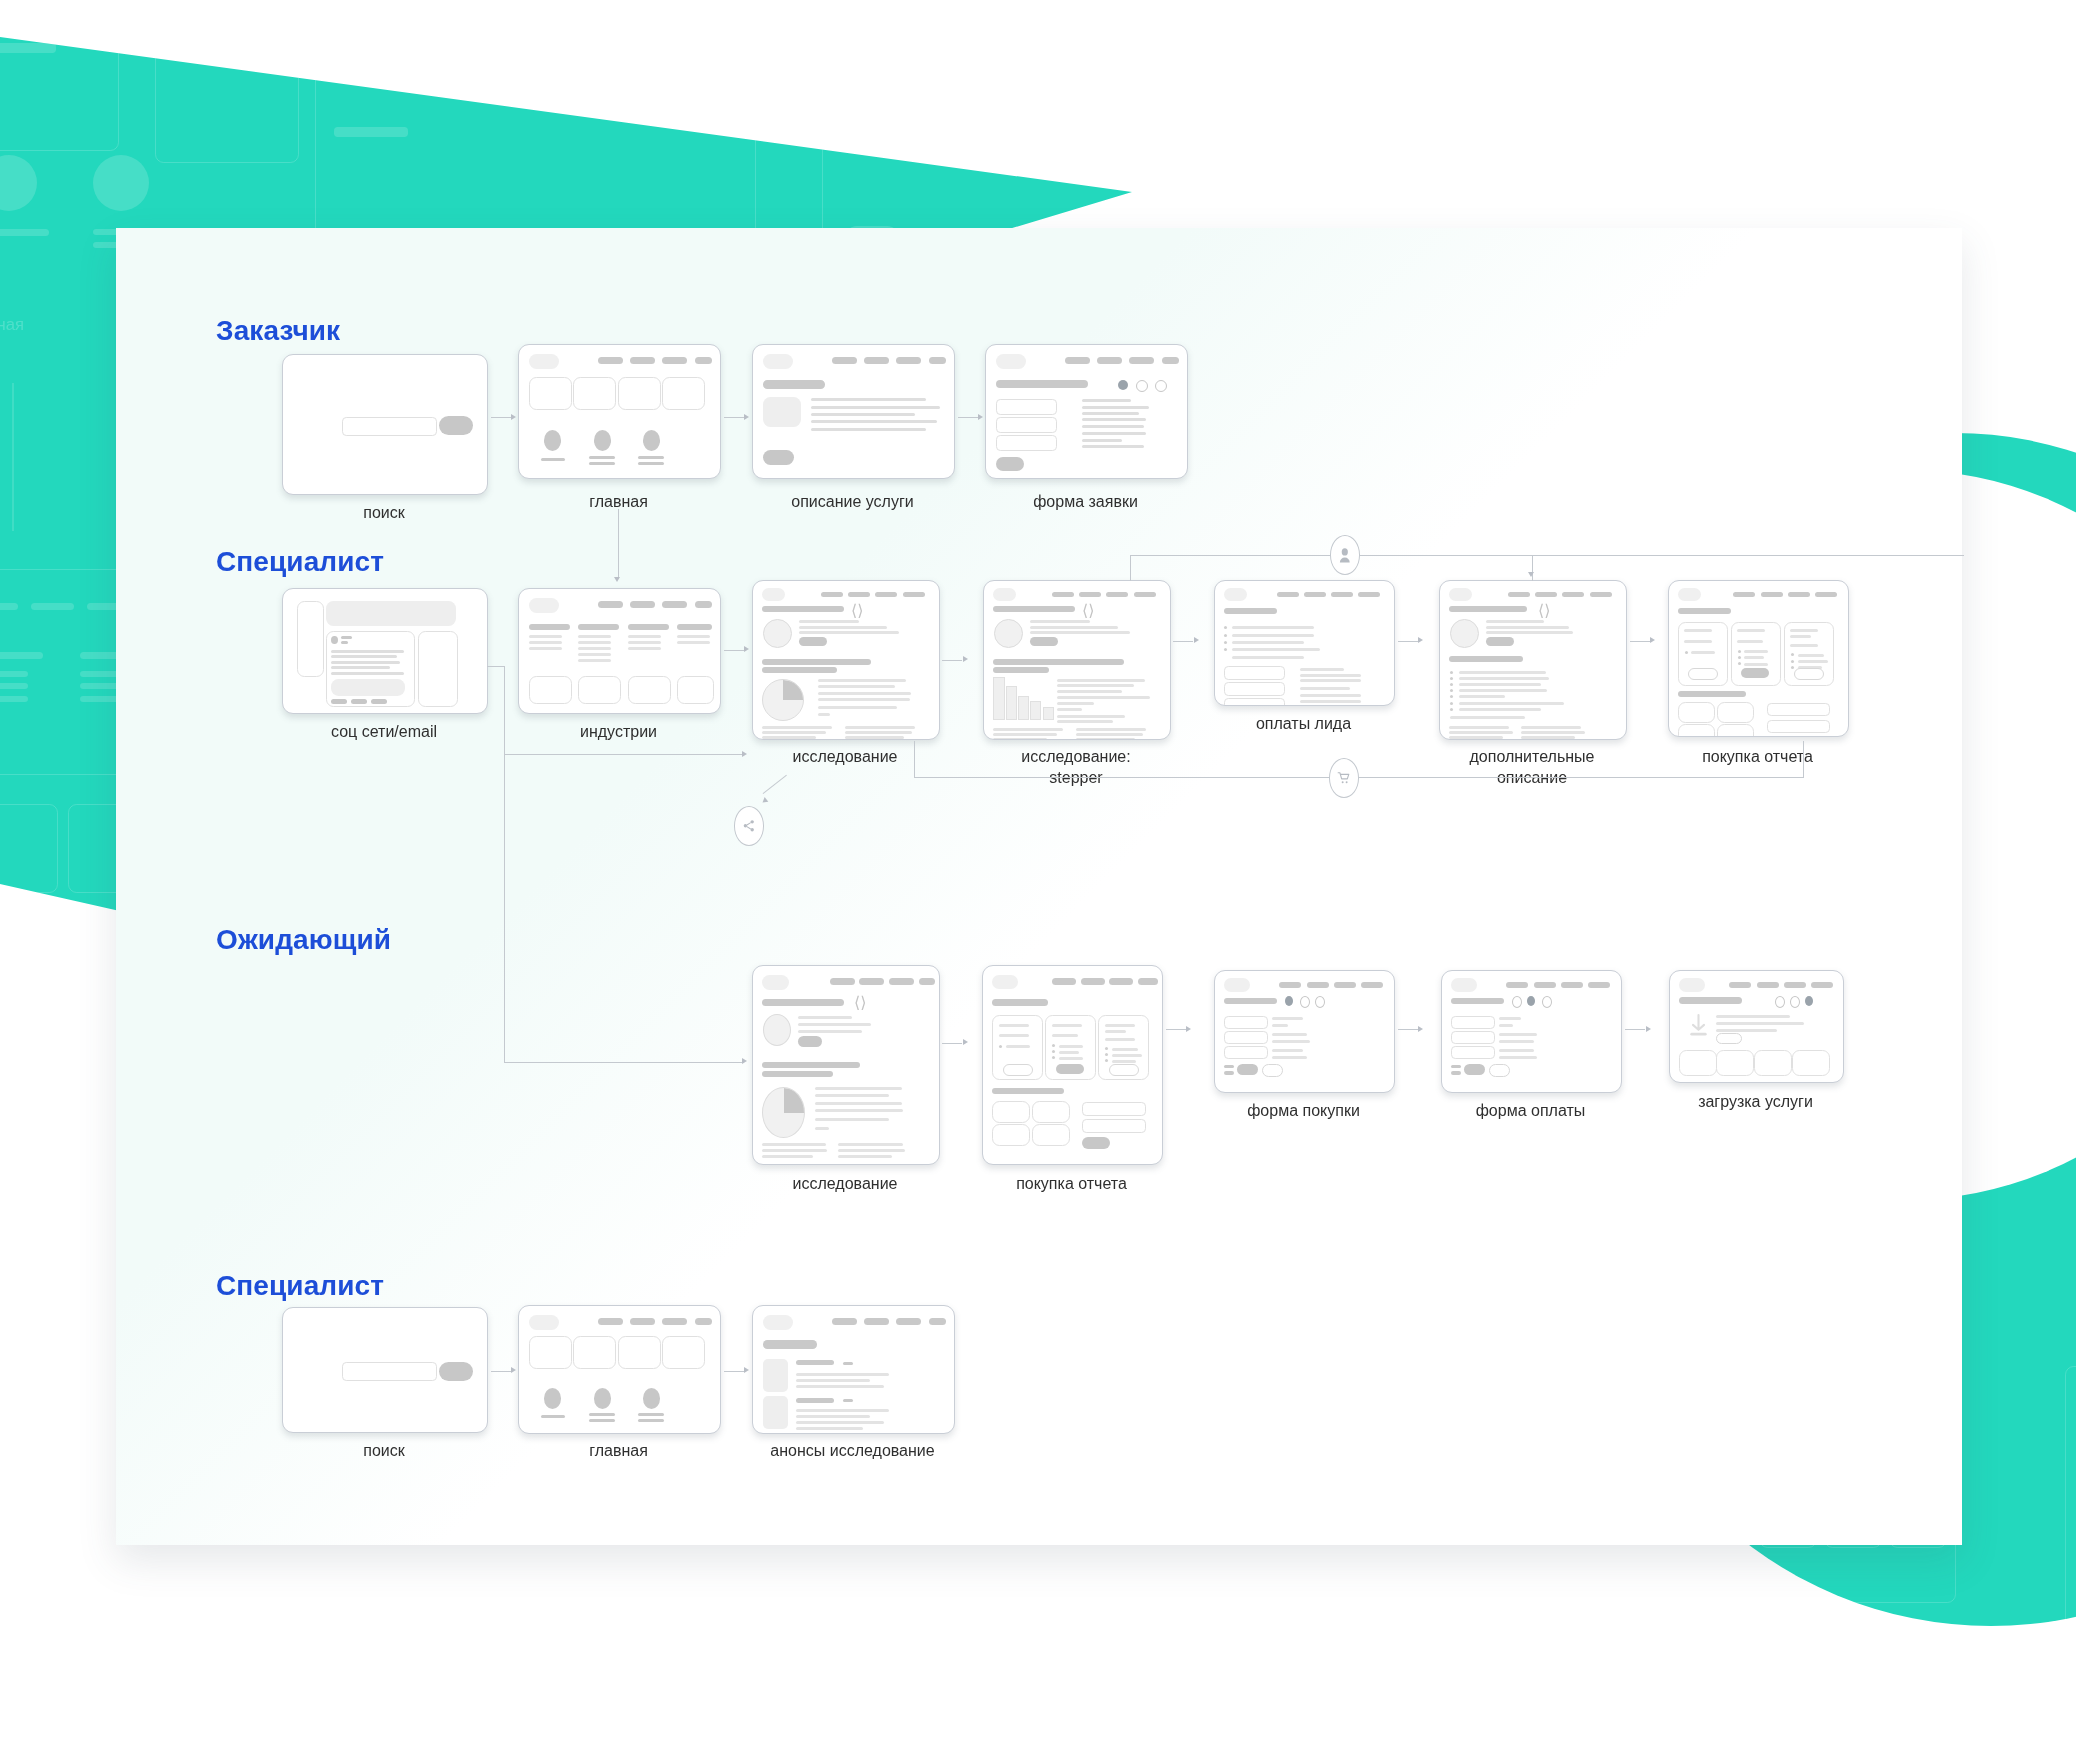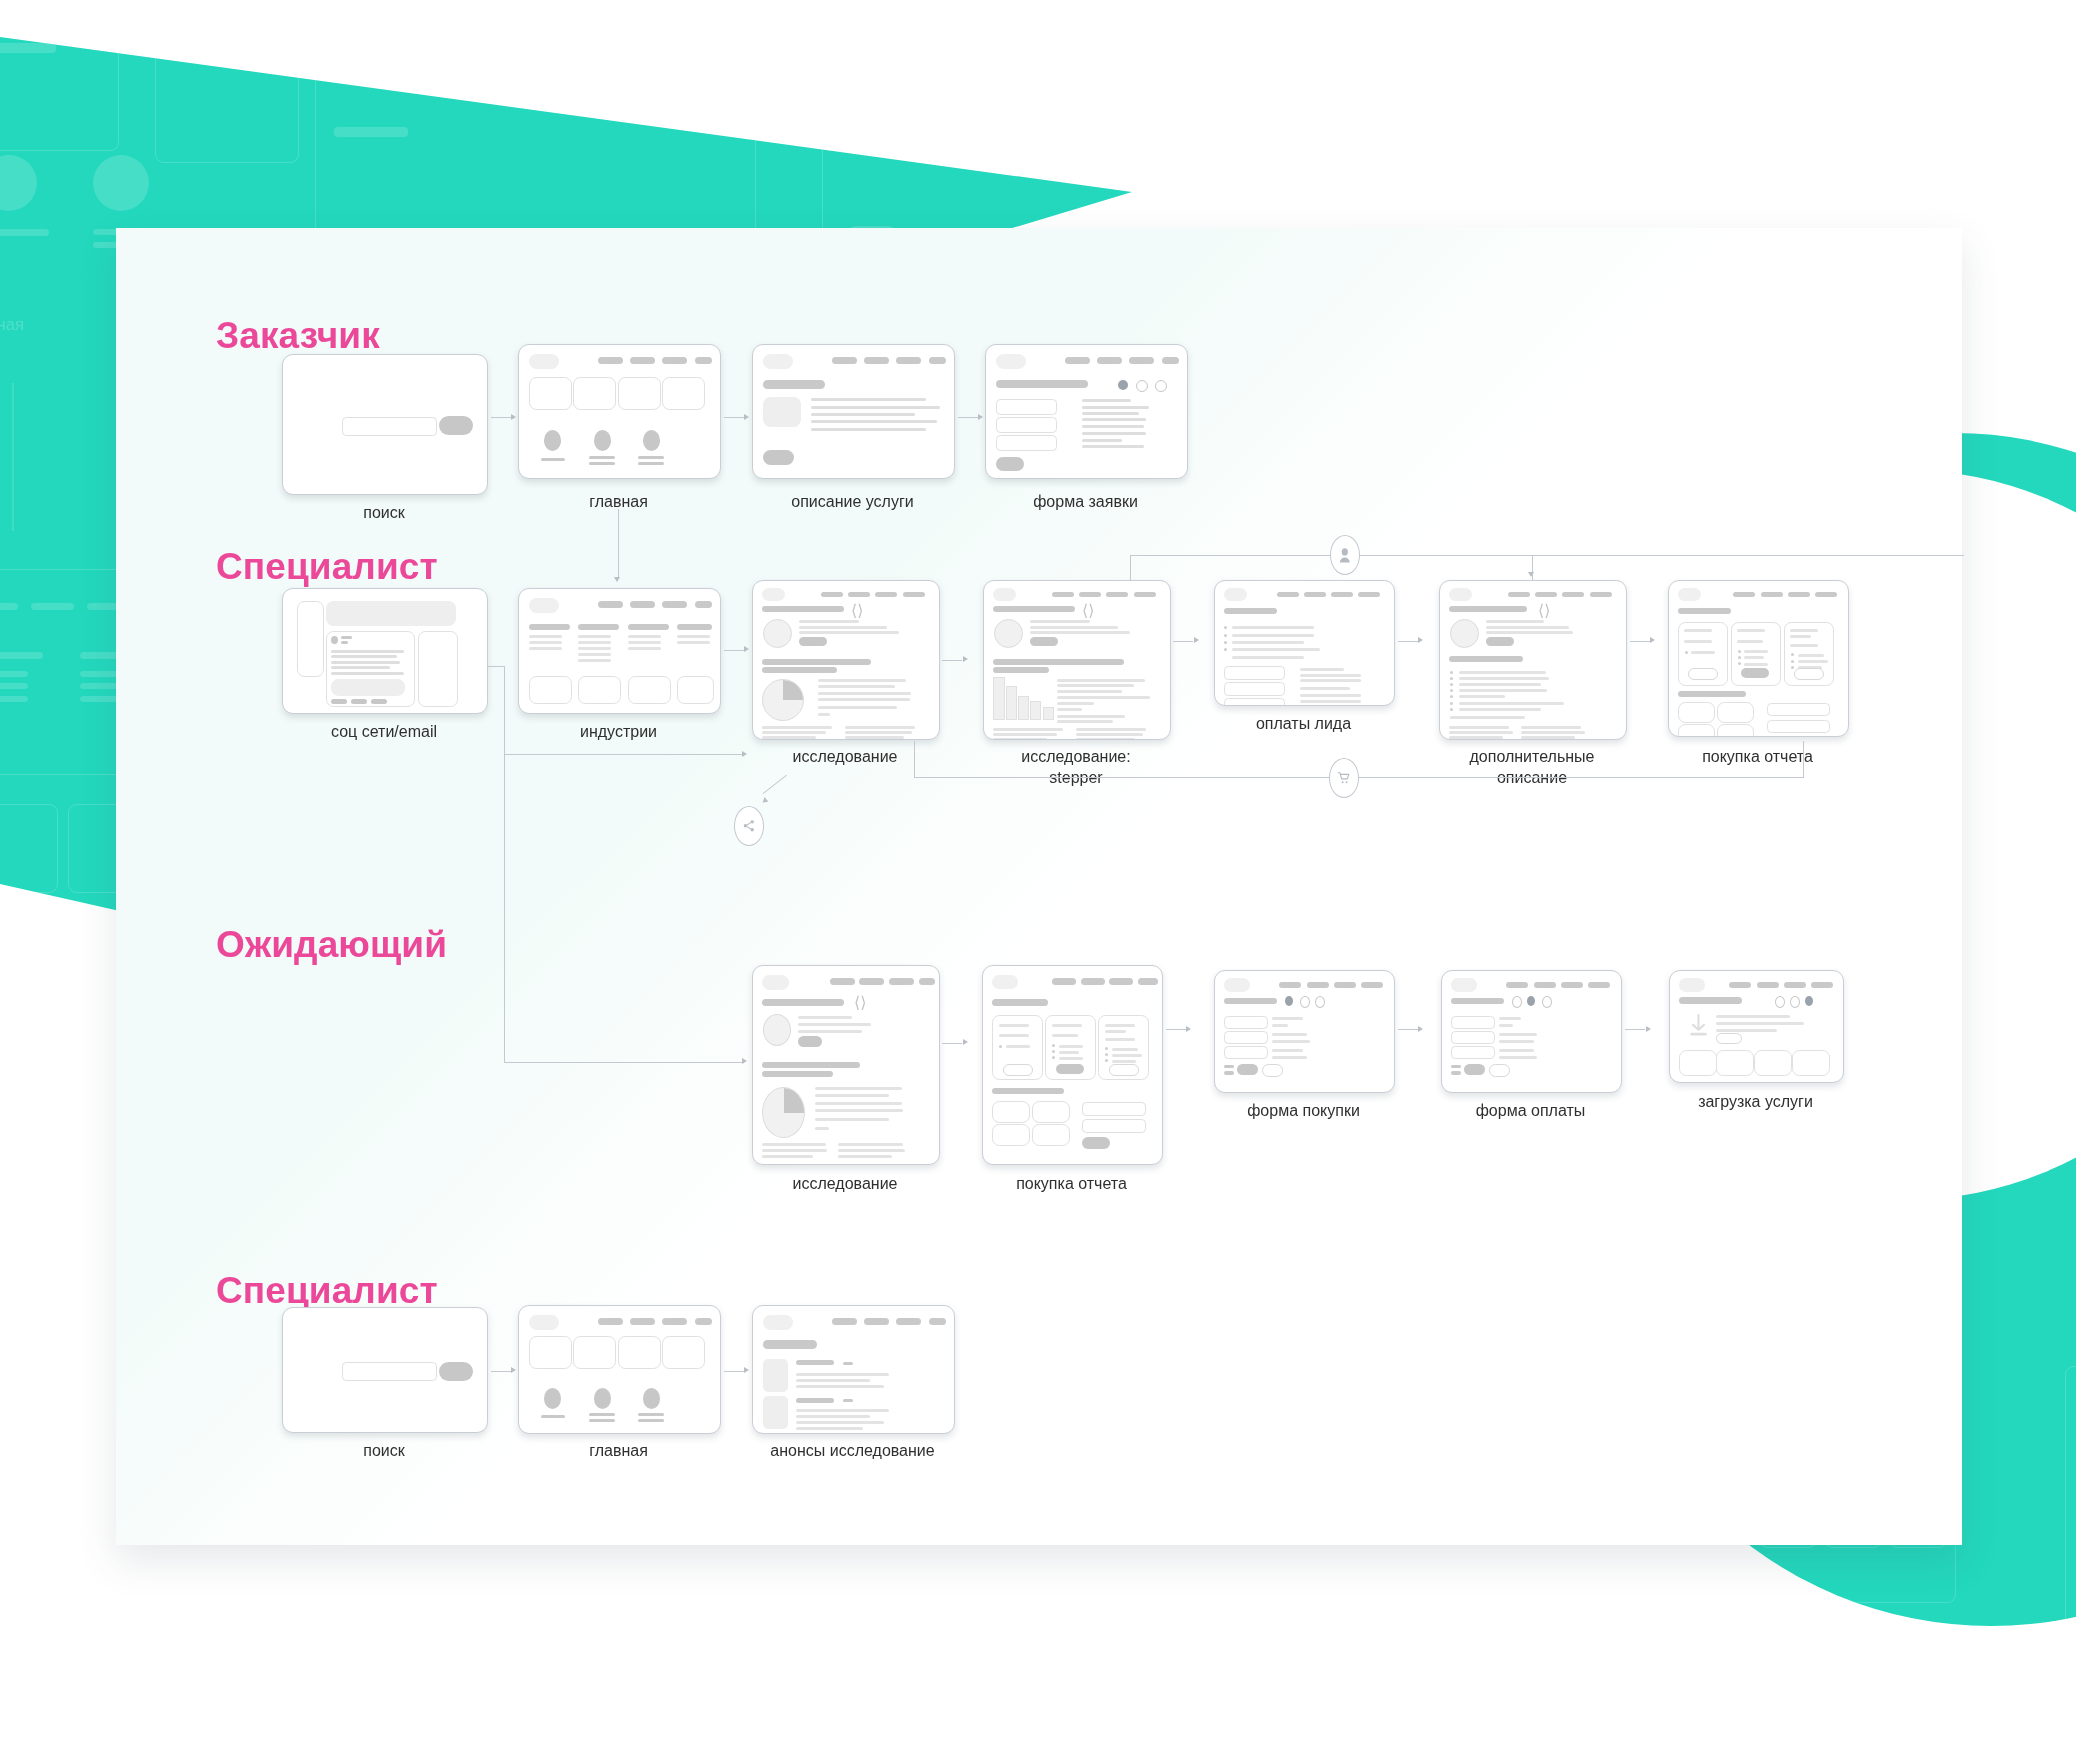--- a/index.html
+++ b/index.html
@@ -47,21 +47,21 @@
     box-shadow:0 16px 37px rgba(60,80,90,.13);
   }
   .card-tint{
     position:absolute;inset:0;
     background:linear-gradient(135deg,#f2fbf9 0%,#f2fbf9 34%,#ffffff 52%,#ffffff 100%);
   }
   .canvas{position:absolute;inset:0;}
 
   
   .sec-title{
-    position:absolute;color:#ec4899;font-size:37px;font-weight:bold;letter-spacing:0.1px;
+    position:absolute;color:#1d4ed8;font-size:28px;font-weight:bold;letter-spacing:0.1px;
     white-space:nowrap;
   }
 
   
   .node{position:absolute;}
   .screen{
     position:absolute;left:0;top:0;
     background:#ffffff;border:1.2px solid #c9ced6;border-radius:11px;
     box-shadow:0 3.1px 6.2px rgba(90,100,115,.17);
     overflow:hidden;

